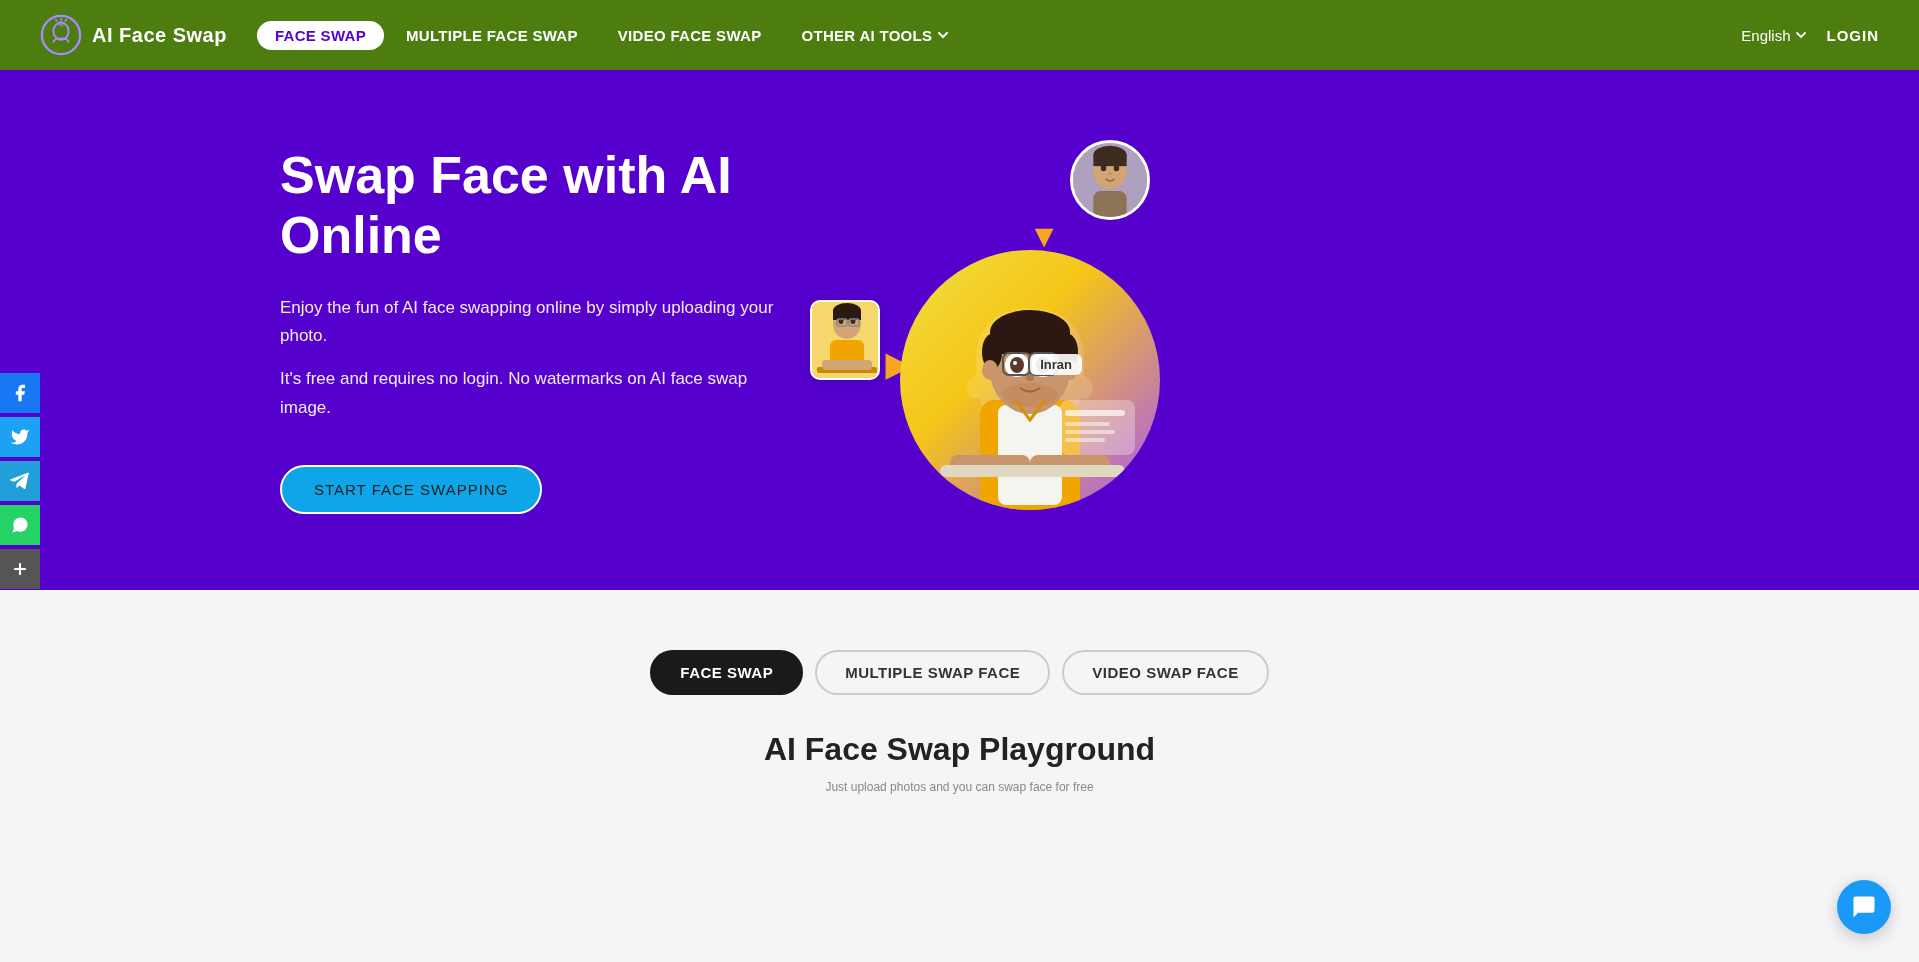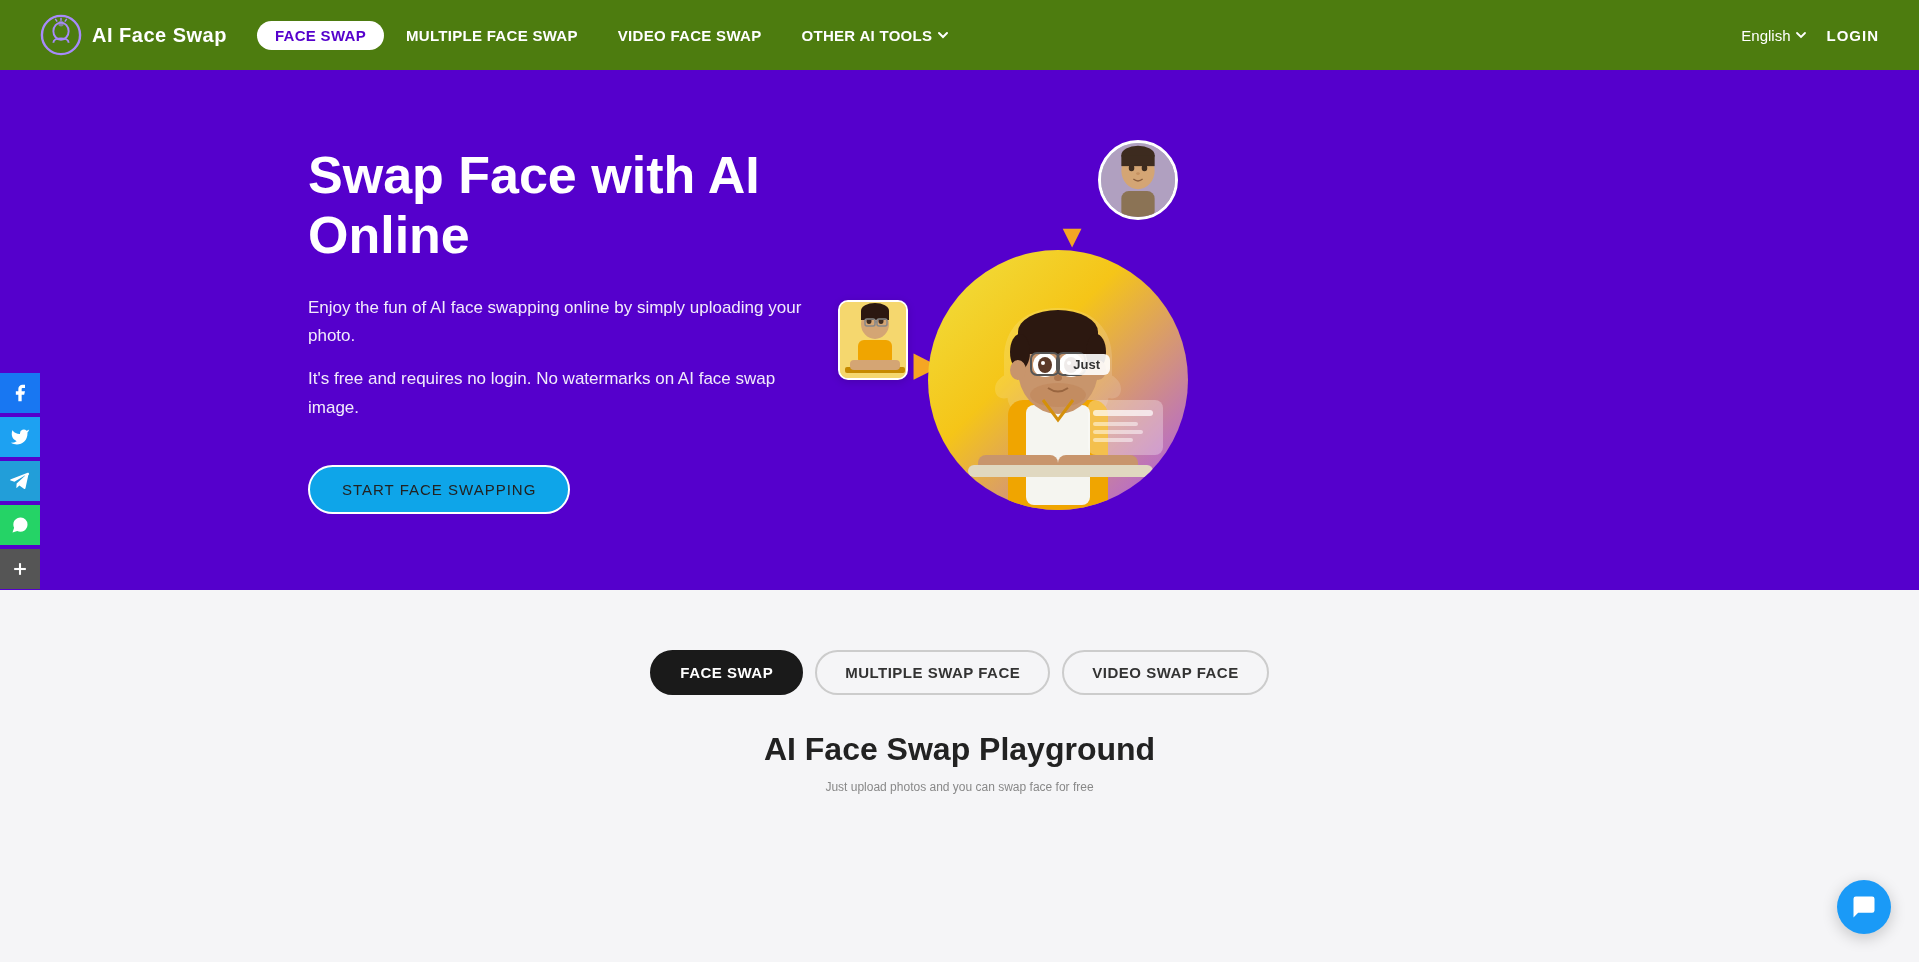--- a/index.html
+++ b/index.html
@@ -87,21 +87,20 @@
       min-height: 510px;
       display: flex;
       align-items: center;
       padding: 60px 80px 60px 280px;
       position: relative;
       overflow: hidden;
     }
     .hero-content {
       flex: 1;
       max-width: 520px;
-      margin-left: 28px;
     }
     .hero-title {
       font-size: 52px;
       font-weight: 800;
       color: #fff;
       line-height: 1.15;
       margin-bottom: 28px;
     }
     .hero-desc {
       color: rgba(255,255,255,0.92);
@@ -478,21 +477,21 @@
         <path d="M105 130 L120 150 L135 130" stroke="#d4900a" stroke-width="3" fill="none"></path>
 
         <rect x="150" y="130" width="75" height="55" rx="8" fill="rgba(255,255,255,0.3)"></rect>
         <rect x="155" y="140" width="60" height="6" rx="3" fill="rgba(255,255,255,0.7)"></rect>
         <rect x="155" y="152" width="45" height="4" rx="2" fill="rgba(255,255,255,0.5)"></rect>
         <rect x="155" y="160" width="50" height="4" rx="2" fill="rgba(255,255,255,0.5)"></rect>
         <rect x="155" y="168" width="40" height="4" rx="2" fill="rgba(255,255,255,0.5)"></rect>
       </svg>
     </div>
 
-    <div style="position:absolute;bottom:155px;right:78px;background:rgba(255,255,255,0.9);padding:3px 10px;border-radius:6px;font-size:13px;font-weight:700;color:#333;z-index:5;">Just</div>
+    <div style="position:absolute;bottom:155px;right:78px;background:rgba(255,255,255,0.9);padding:3px 10px;border-radius:6px;font-size:13px;font-weight:700;color:#333;z-index:5;">Inran</div>
 
   </div>
 </section>
 
 <section class="lower-section">
 
   <div class="tabs-row">
     <button class="tab-btn active">FACE SWAP</button>
     <button class="tab-btn">MULTIPLE SWAP FACE</button>
     <button class="tab-btn">VIDEO SWAP FACE</button>

